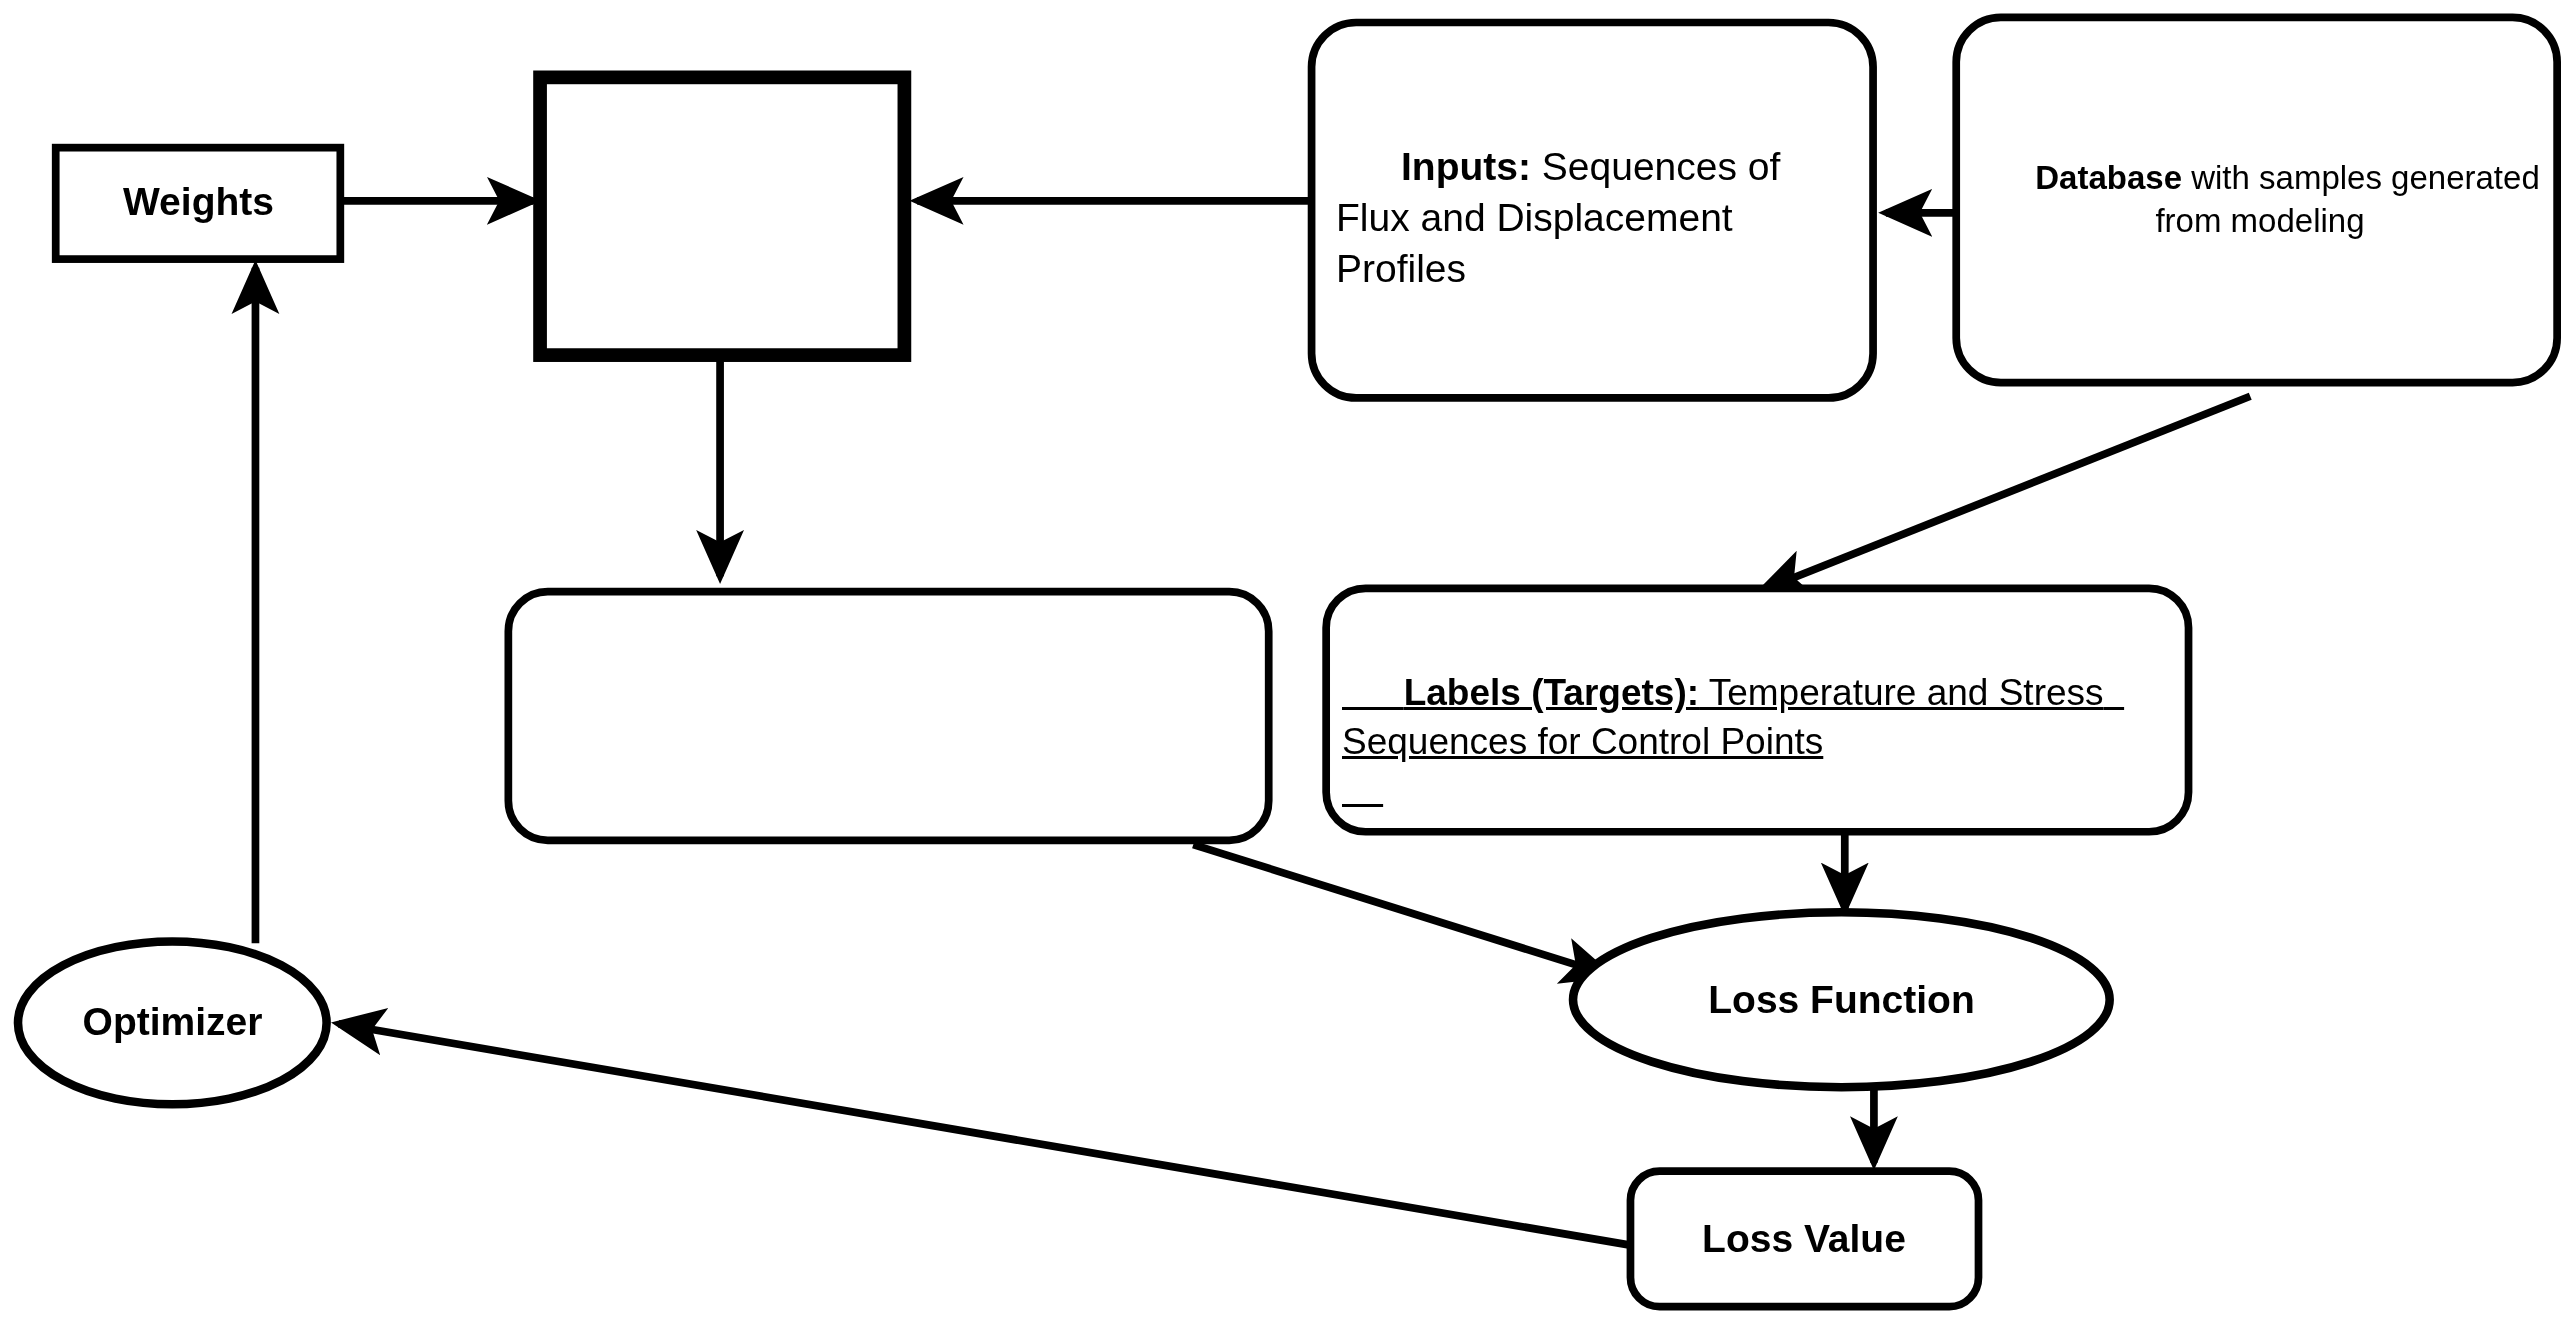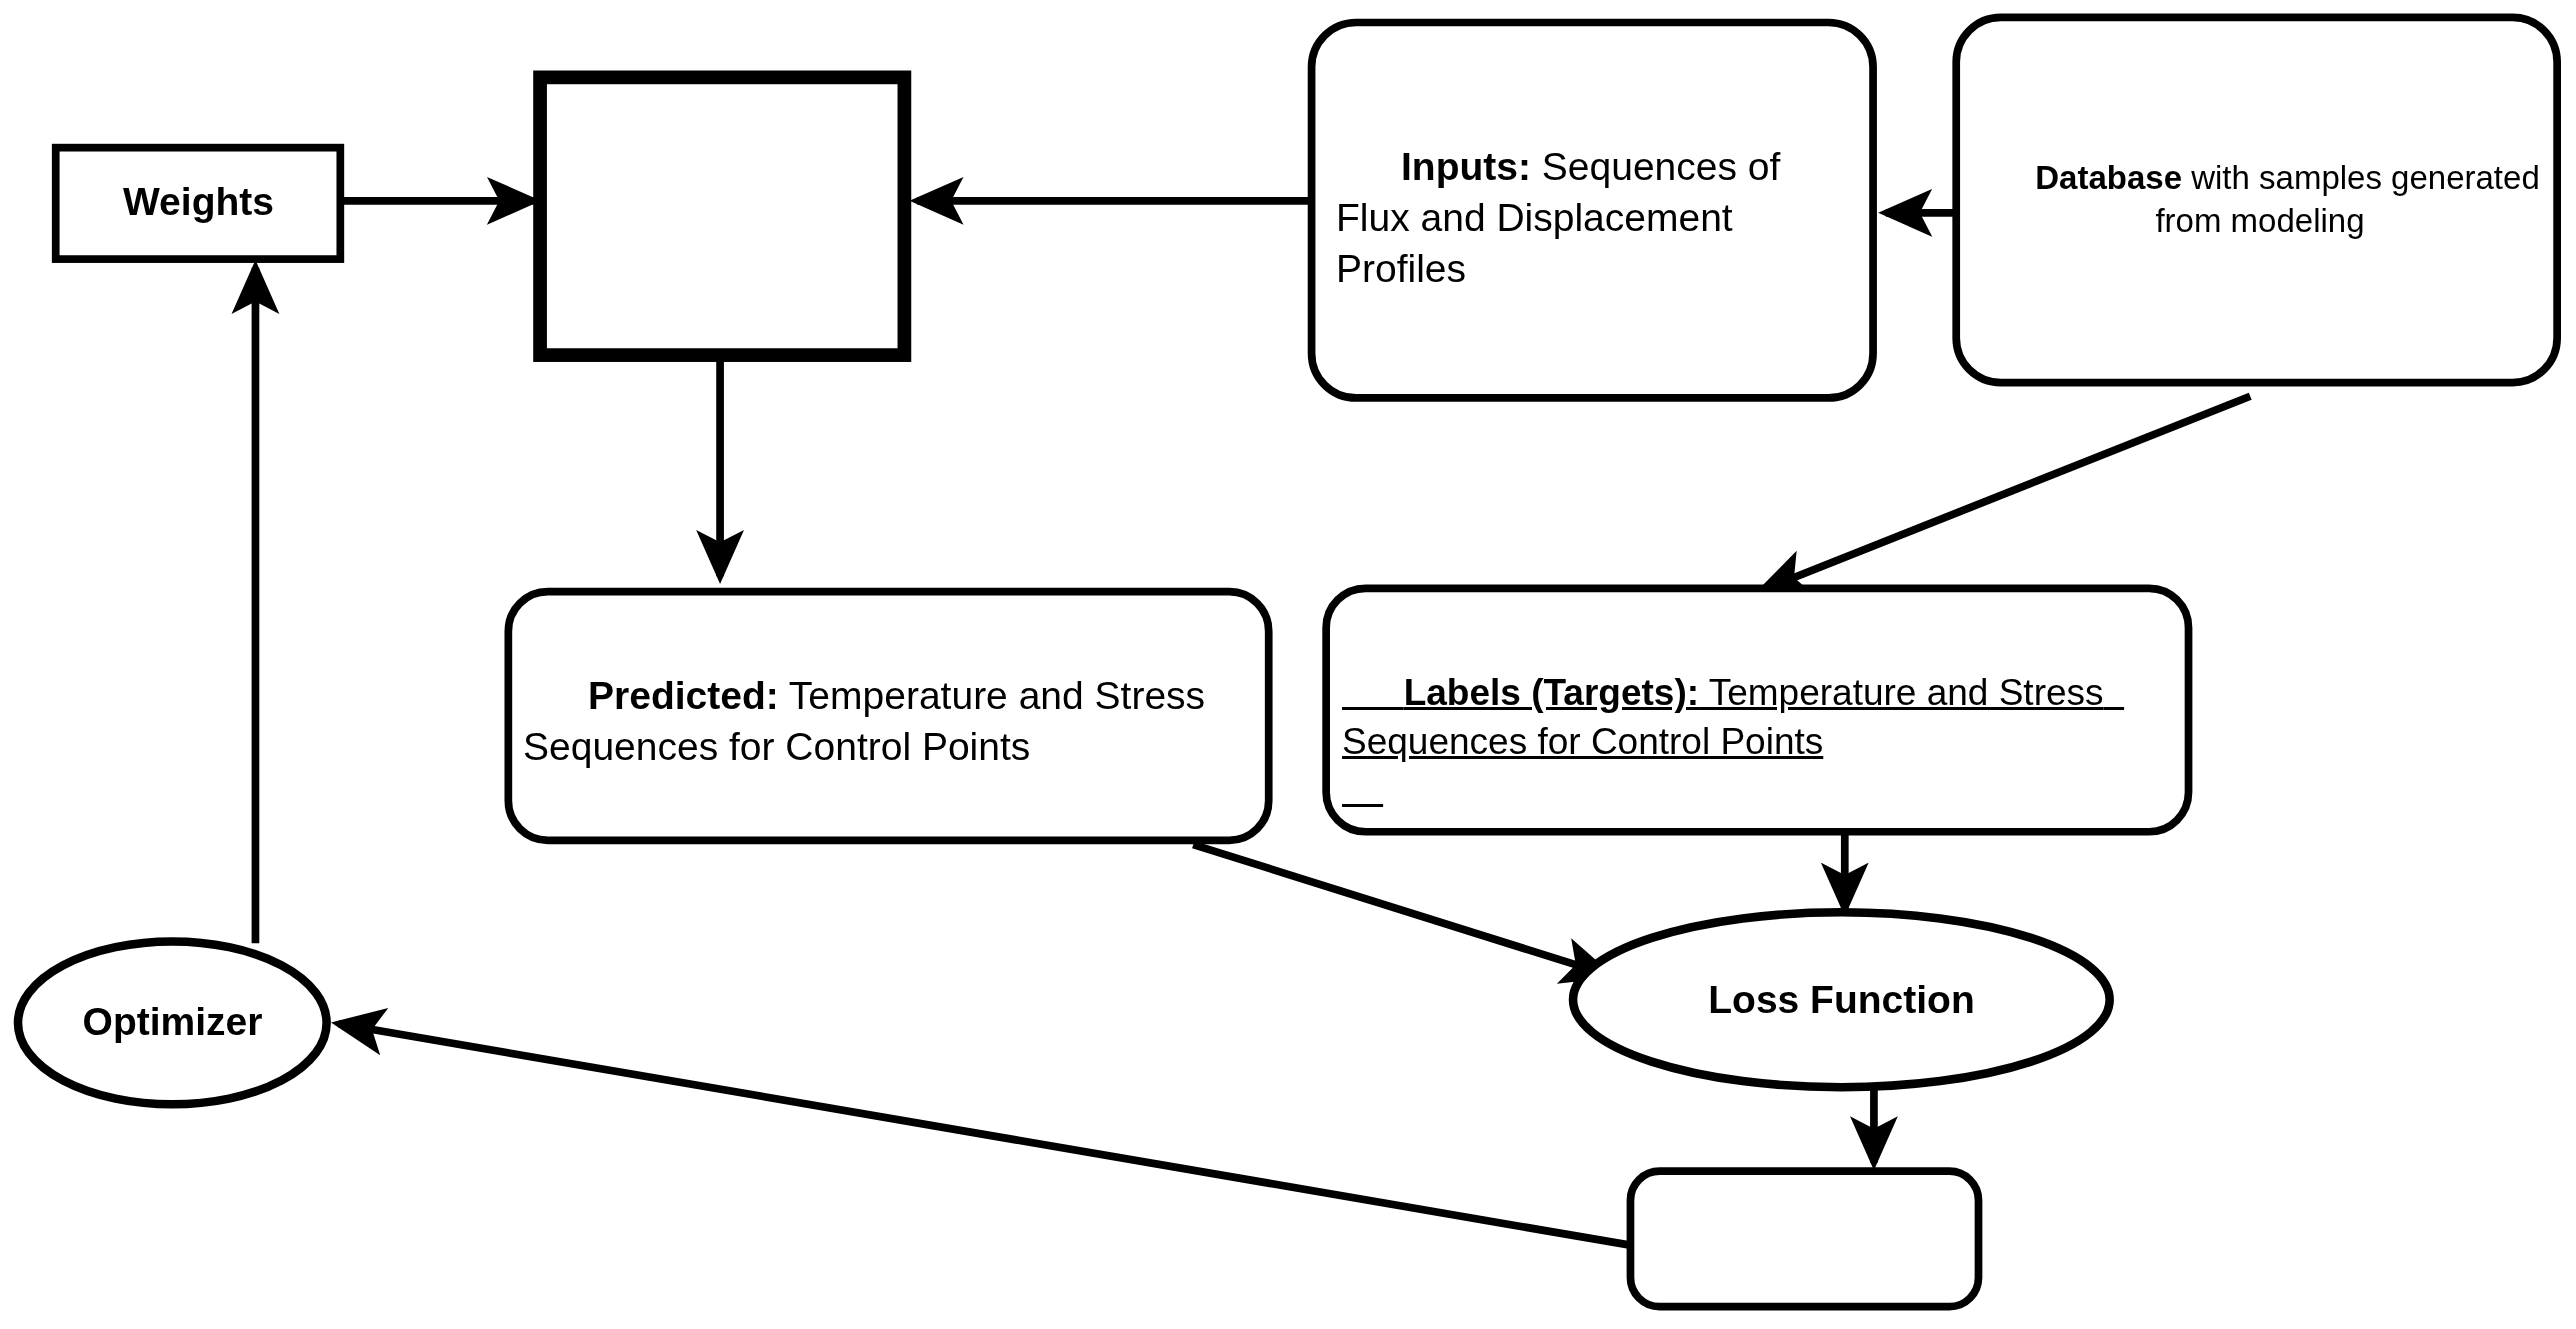--- a/index.html
+++ b/index.html
@@ -132,31 +132,27 @@
       <b>Inputs:</b><span> Sequences of Flux and Displacement Profiles</span>
     </span>
   </div>
 
   <div class="label lbl-center" id="lbl-database">
     <span>
       <b>Database</b><span> with samples generated from modeling</span>
     </span>
   </div>
 
-  <div class="label lbl-left" id="lbl-predicted">
-    <span>
-      <b>Predicted:</b><span> Temperature and Stress  Sequences for Control Points</span>
-    </span>
-  </div>
 
   <div class="label lbl-left" id="lbl-labels">
     <span>
       <b>Labels (Targets):</b><span> Temperature and Stress  Sequences for Control Points</span>
     </span>
   </div>
 
   <div class="label lbl-center" id="lbl-optimizer">Optimizer</div>
 
   <div class="label lbl-center" id="lbl-lossfunction">Loss Function</div>
 
+  <div class="label lbl-center" id="lbl-lossvalue">Loss Value</div>
 
 </div>
 
 
 </body></html>

